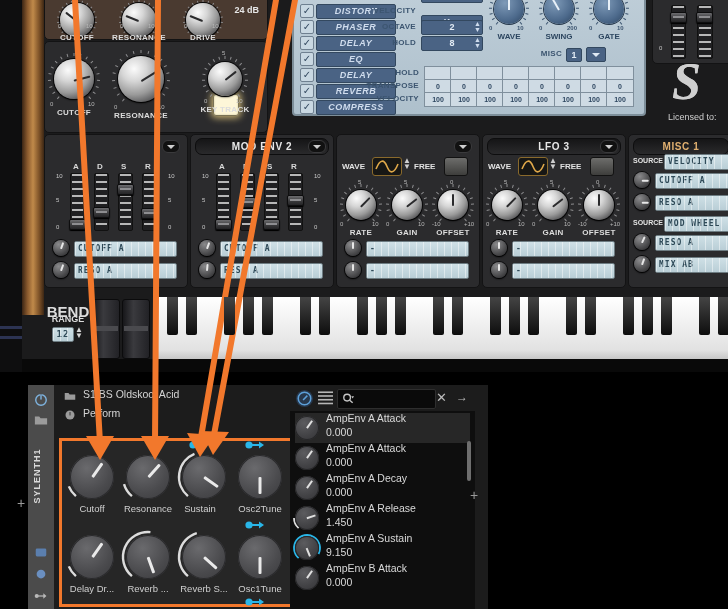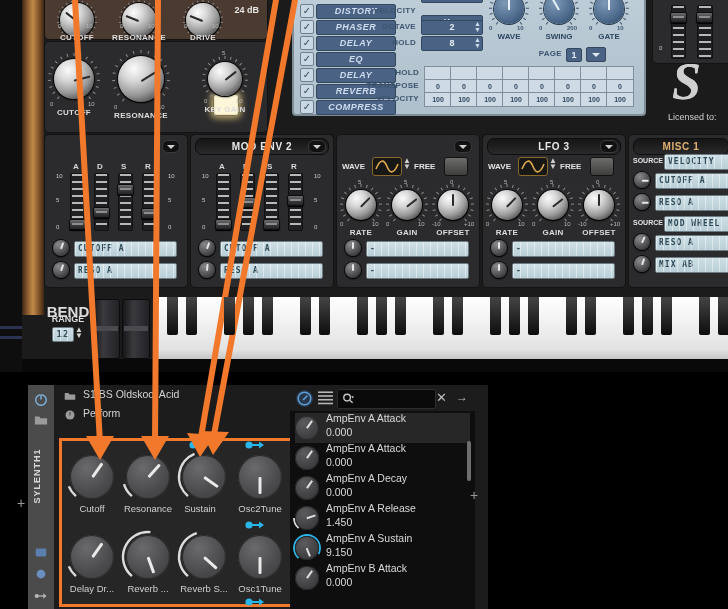--- a/index.html
+++ b/index.html
@@ -275,21 +275,21 @@
           <i style="transform:translateX(-50%) rotate(108.88888888888889deg);transform-origin:50% 23px"></i>
           <i style="transform:translateX(-50%) rotate(124.44444444444446deg);transform-origin:50% 23px"></i>
           <i style="transform:translateX(-50%) rotate(140deg);transform-origin:50% 23px"></i>
         </div>
         <div class="knob" style="left:208px;top:62px;width:34px;height:34px">
           <div class="ptr" style="transform:rotate(52deg)"></div>
         </div>
         <div class="kmin" style="left:204px;top:98px">0</div>
         <div class="kmax" style="left:236px;top:98px">10</div>
         <div class="kmax" style="left:222px;top:50px">5</div>
-        <div class="klab" style="left:195px;top:105px;width:60px">KEY GAIN</div>
+        <div class="klab" style="left:195px;top:105px;width:60px">KEY TRACK</div>
       </div>
 
     <div class="panel" style="left:44px;top:134px;width:142px;height:152px;">
       <div class="caret"></div>
     </div>
     <div class="panel" style="left:190px;top:134px;width:142px;height:152px;">
       <div class="pnlhdr">MOD ENV 2</div>
       <div class="caret"></div>
     </div>
     <div id="modEnvInner">
@@ -666,21 +666,21 @@
             <i style="transform:translateX(-50%) rotate(122.5deg);transform-origin:50% 20px;background:#3c5570"></i>
             <i style="transform:translateX(-50%) rotate(140deg);transform-origin:50% 20px;background:#3c5570"></i>
           </div>
           <div class="bknob" style="left:300px;top:50px;width:30px;height:30px">
             <div class="ptr" style="transform:rotate(0deg)"></div>
           </div>
           <div style="position:absolute;left:295px;top:81px;color:#3c5570;font-size:6px;font-weight:bold">0</div>
           <div style="position:absolute;left:323px;top:81px;color:#3c5570;font-size:6px;font-weight:bold">10</div>
           <div style="position:absolute;left:288px;top:88px;width:54px;text-align:center;color:#2d4660;font-size:8px;font-weight:bold">GATE</div>
         </div>
-      <div class="alab" style="left:230px;top:105px;width:38px;color:#3c5570;">PAGE</div>
+      <div class="alab" style="left:230px;top:105px;width:38px;color:#3c5570;">MISC</div>
       <div class="afield" style="left:272px;top:104px;width:14px;height:12px;line-height:12px;">1</div>
       <div style="position:absolute;left:292px;top:103px;width:18px;height:13px;background:#4a6384;border:1px solid #33485f;border-radius:2px;">
         <div style="position:absolute;left:5px;top:5px;border-left:4px solid transparent;border-right:4px solid transparent;border-top:4px solid #dfe9f3;"></div>
       </div>
       <div id="arpGrid">
           <div class="alab" style="left:55px;top:124px;width:70px">HOLD</div>
           <div class="alab" style="left:55px;top:137px;width:70px">TRANSPOSE</div>
           <div class="alab" style="left:55px;top:150px;width:70px">VELOCITY</div>
           <div class="cell" style="left:130px;top:122px;width:26px;height:13px;line-height:13px"></div>
           <div class="cell" style="left:130px;top:135px;width:26px;height:13px;line-height:13px">0</div>

